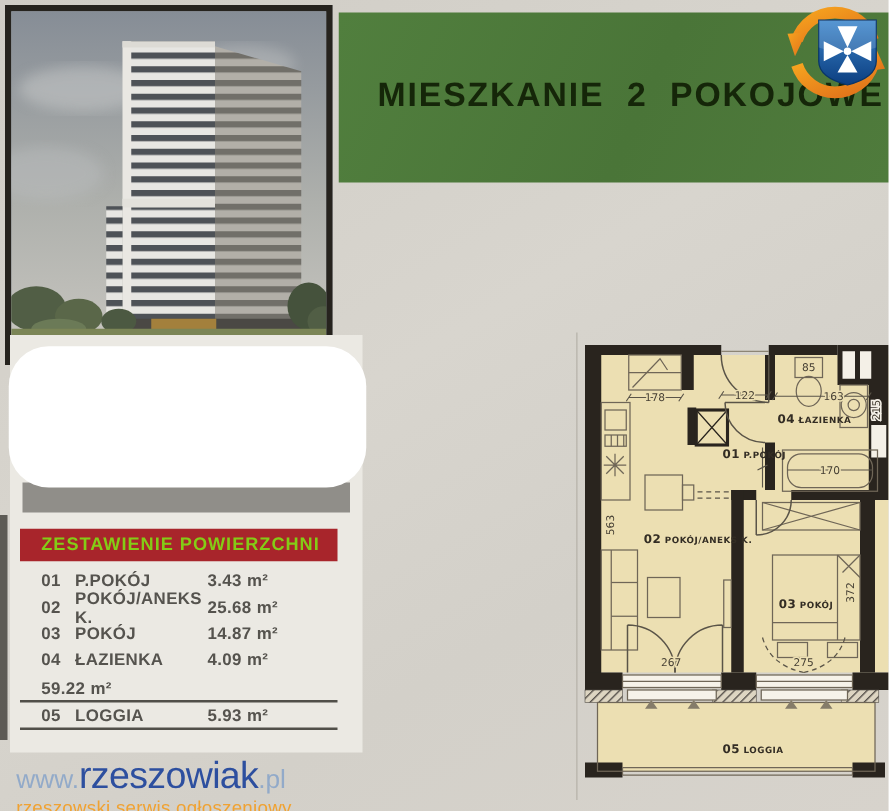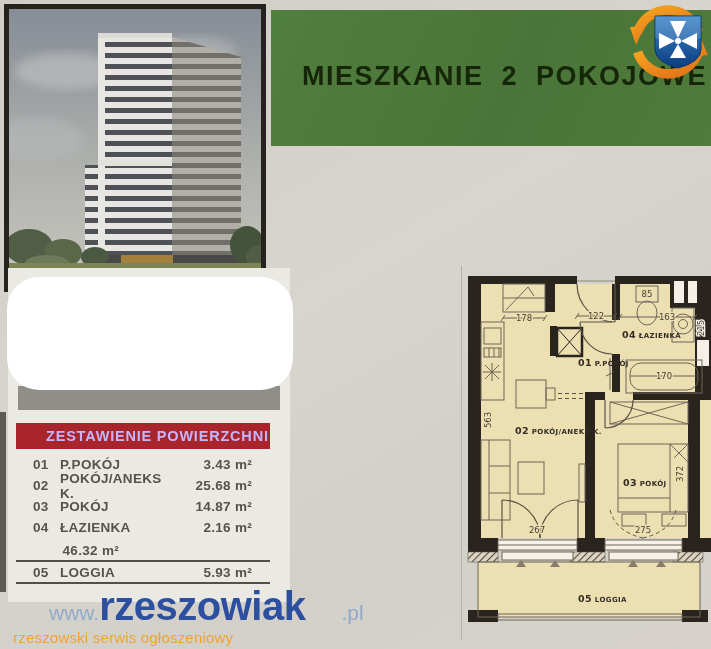--- a/index.html
+++ b/index.html
@@ -9,36 +9,36 @@
     font-family:"Liberation Sans", sans-serif;
   }
   
   .photo{position:absolute;left:4px;top:4px;width:252px;height:278px;border:5px solid #26231e;background:#9aa0a6;}
   
   .white-col{position:absolute;left:8px;top:268px;width:282px;height:334px;background:#ebe9e3;}
   .edge-shadow{position:absolute;left:0;top:412px;width:6px;height:180px;background:#3f3c37;opacity:.8;}
   .gray-bar{position:absolute;left:18px;top:386px;width:262px;height:24px;background:#908e89;}
   .redaction{position:absolute;left:7px;top:277px;width:286px;height:113px;background:#ffffff;border-radius:32px;}
   .atable{position:absolute;left:16px;top:423px;width:254px;}
-  .thead{height:26px;line-height:26px;background:#a8252b;color:#c4b5fd;font-size:14.5px;font-weight:bold;
-         letter-spacing:.8px;padding-left:30px;box-sizing:border-box;}
+  .thead{height:26px;line-height:26px;background:#a8252b;color:#84cc16;font-size:14.5px;font-weight:bold;
+         letter-spacing:.8px;padding-left:17px;box-sizing:border-box;}
   .rows{margin-top:5px;}
   .trow{display:flex;align-items:center;height:21px;font-size:13.5px;font-weight:600;color:#55534e;letter-spacing:.3px;}
   .trow .no{width:27px;padding-left:17px;}
   .trow .nm{flex:1;}
-  .trow .val{width:86px;text-align:right;padding-right:18px;}
+  .trow .val{width:86px;text-align:left;padding-right:18px;}
   .trow.total{height:20px;margin-top:2px;}
   .trow.total .no{width:0;padding-left:17px;}
   .sep{border-top:2px solid #514f49;margin:0;}
   .trow.extra{height:20px;}
   
   .wm{position:absolute;left:13px;top:584px;width:270px;}
   .wm-url{display:flex;align-items:baseline;white-space:nowrap;}
-  .wm-pre,.wm-suf{font-size:21px;color:#92aac9;font-weight:500;margin-left:36px;}
-  .wm-main{font-size:40px;font-weight:bold;color:#2d4f9f;letter-spacing:-.5px;}
+  .wm-pre,.wm-suf{font-size:21px;color:#92aac9;font-weight:500;}
+  .wm-main{font-size:30px;font-weight:normal;color:#2d4f9f;letter-spacing:-.5px;margin-top:20px;}
   .wm-tag{font-size:15px;font-weight:400;color:#f0a232;margin-top:0px;letter-spacing:.2px;}
   
   .banner{position:absolute;left:271px;top:10px;width:440px;height:136px;
           background:linear-gradient(115deg,#517f3e 0%,#4a7538 55%,#4f7b3c 100%);}
   .banner-title{position:absolute;left:31px;top:51px;font-size:27px;font-weight:600;color:#152609;
                 letter-spacing:1.5px;word-spacing:9px;white-space:nowrap;}
   .badge{position:absolute;left:628px;top:0px;}
   
   .plan{position:absolute;left:460px;top:262px;}
   .fold{position:absolute;left:461px;top:266px;width:1px;height:374px;background:#b6b2a9;}
@@ -118,25 +118,25 @@
         <span class="val">25.68 m²</span>
       </div>
       <div class="trow">
         <span class="no">03</span>
         <span class="nm">POKÓJ</span>
         <span class="val">14.87 m²</span>
       </div>
       <div class="trow">
         <span class="no">04</span>
         <span class="nm">ŁAZIENKA</span>
-        <span class="val">2.16 m²</span>
+        <span class="val">4.09 m²</span>
       </div>
       <div class="trow total">
         <span class="no"></span>
-        <span class="val">46.32 m²</span>
+        <span class="val">59.22 m²</span>
       </div>
       <div class="sep"></div>
       <div class="trow extra">
         <span class="no">05</span>
         <span class="nm">LOGGIA</span>
         <span class="val">5.93 m²</span>
       </div>
       <div class="sep"></div>
     </div>
   </div>

